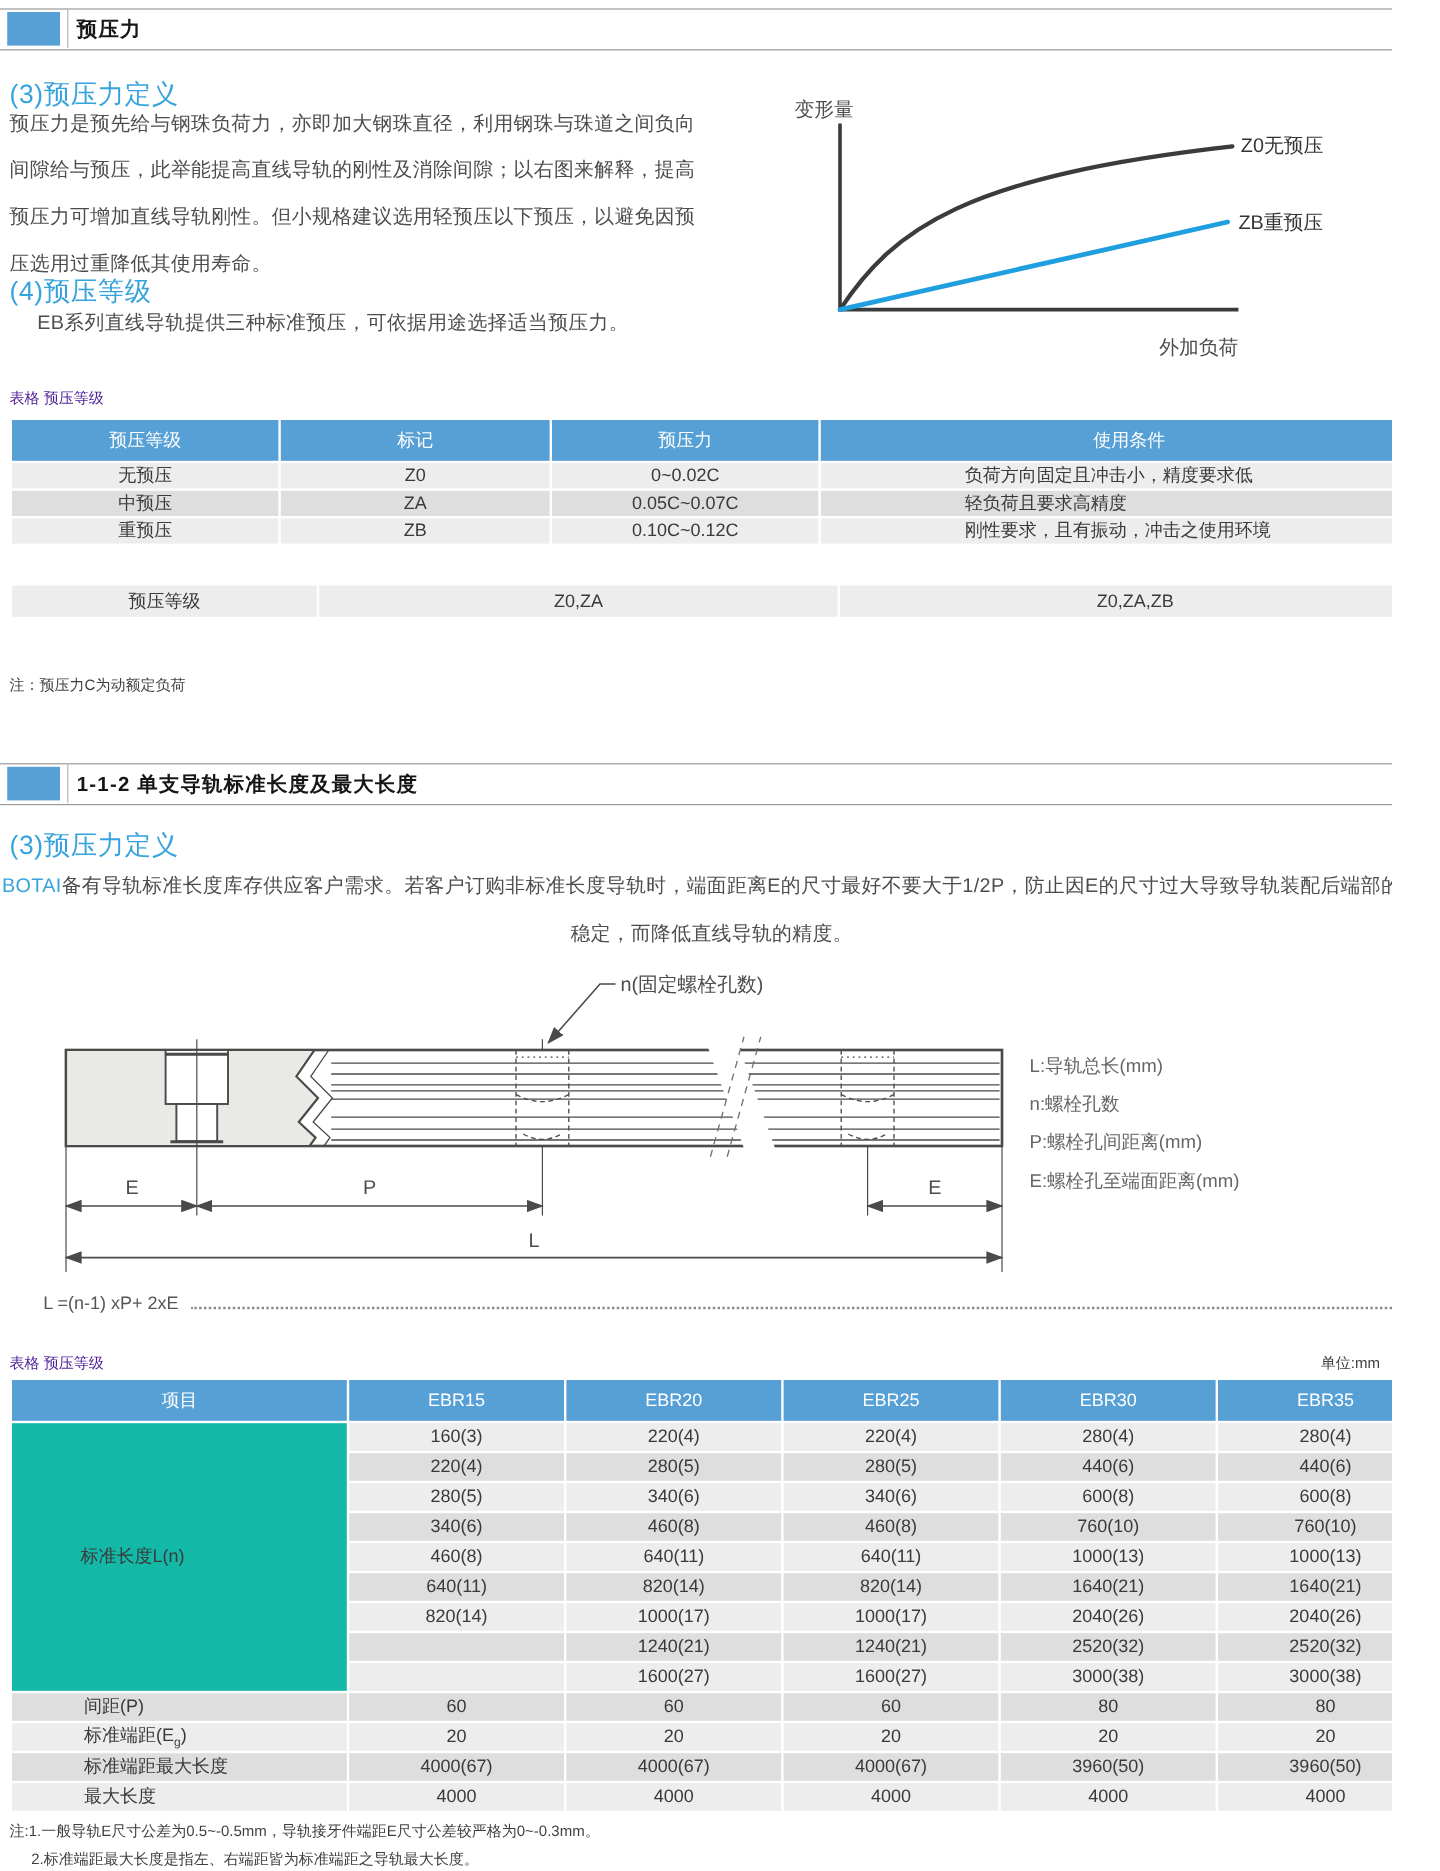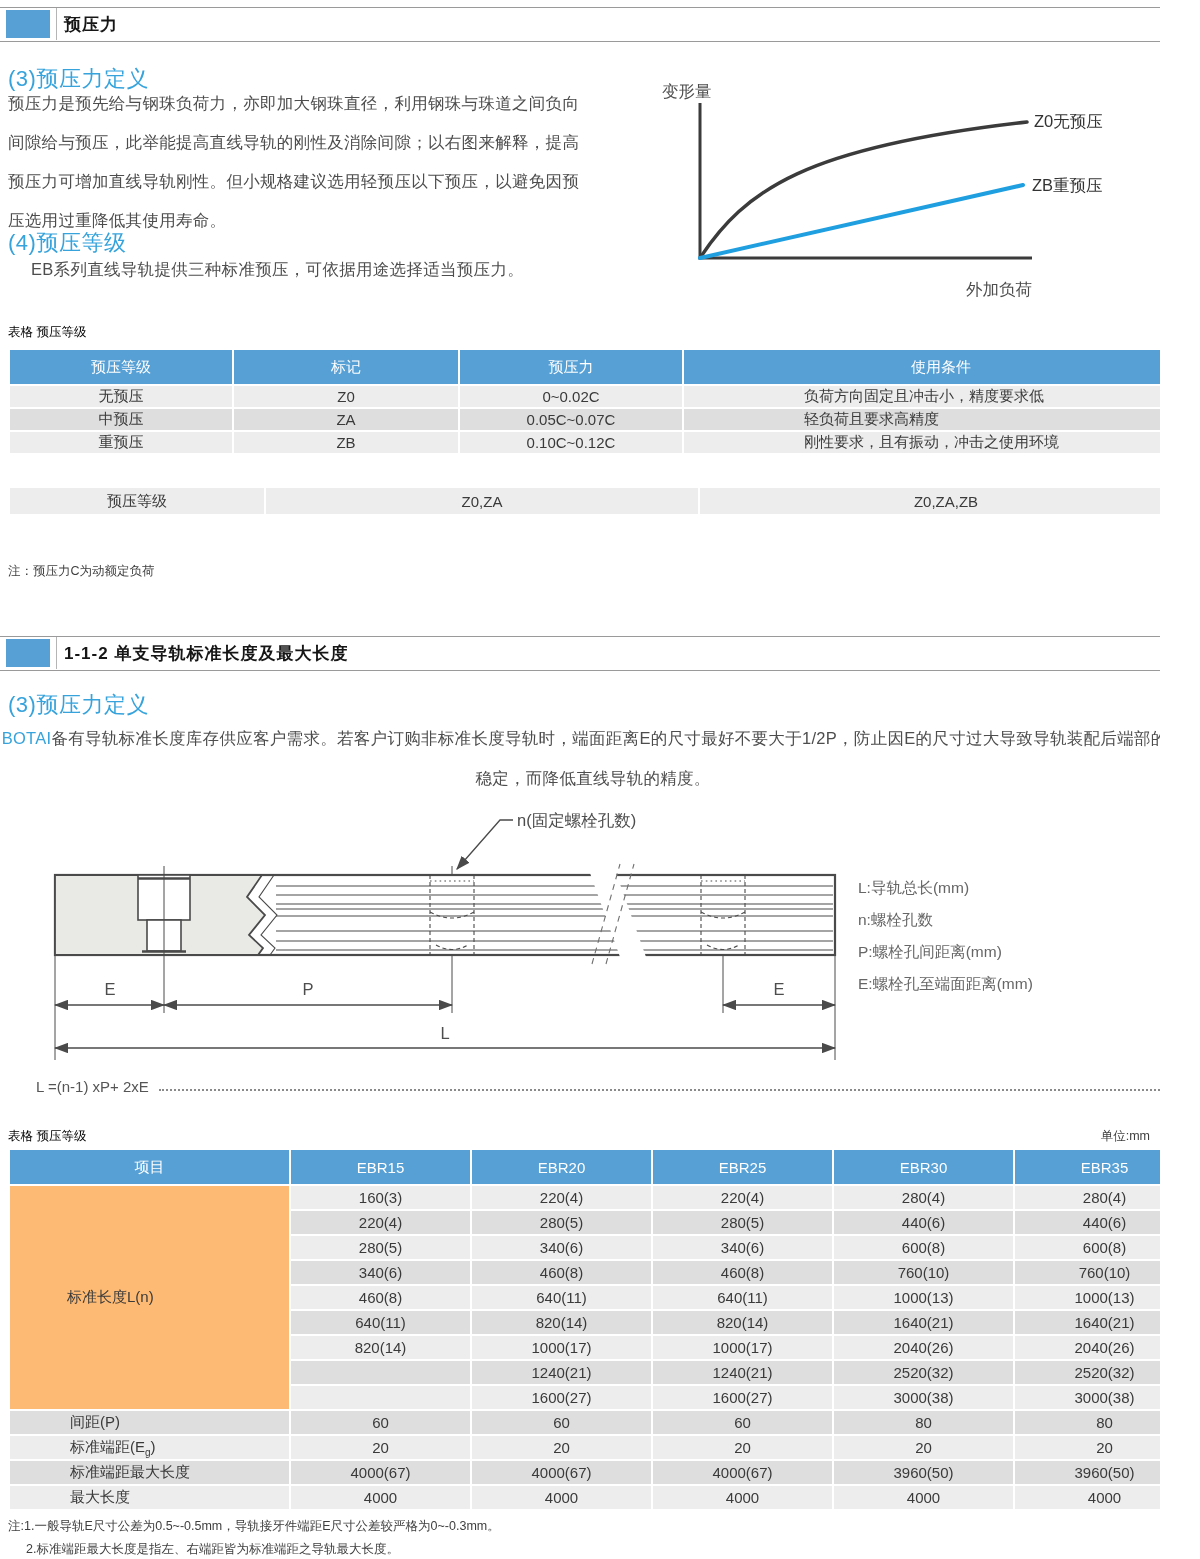--- a/index.html
+++ b/index.html
@@ -8,32 +8,32 @@
   
   .section-bar{position:absolute;left:0;width:1200px;height:33px;
         border-top:1px solid #9a9a9a;border-bottom:1px solid #9a9a9a;background:#fff;}
   .section-bar .sq{position:absolute;left:6px;top:2px;width:44px;height:28px;background:#57a0d6;}
   .section-bar .vline{position:absolute;left:56px;top:0;width:1px;height:32px;background:#b5b5b5;}
   .section-bar .bar-title{position:absolute;left:64px;top:5px;font-size:17px;font-weight:bold;color:#161616;letter-spacing:1px;}
   
   .blue-head{position:absolute;font-size:22px;color:#36a3dc;letter-spacing:0.5px;}
   .body-text{position:absolute;font-size:16.5px;line-height:39px;color:#4d4d4d;letter-spacing:0.3px;}
   .brand{color:#36a3dc;}
-  .caption{position:absolute;font-size:12.5px;color:#000000;}
+  .caption{position:absolute;font-size:12.5px;color:#4c1d95;}
   .note-text{position:absolute;font-size:12.5px;color:#3f3f3f;}
   
   table{position:absolute;border-collapse:separate;border-spacing:2px;table-layout:fixed;width:1184px;left:8px;}
   th{background:#57a0d6;color:#fff;font-weight:normal;font-size:15px;height:34px;text-align:center;padding:0;}
   td{background:#ededed;font-size:15px;color:#3a3a3a;text-align:center;padding:0;}
   tr.dark td{background:#dedede;}
   .t1 td{height:21px;}
   .t1 td.cond{text-align:left;padding-left:120px;}
   .t2 td{height:26px;}
   .bigt td{height:23px;}
-  .bigt td.span-cell{background:#fdba74;text-align:left;padding-left:57px;vertical-align:middle;}
+  .bigt td.span-cell{background:#14b8a6;text-align:left;padding-left:57px;vertical-align:middle;}
   .bigt td.rlabel{text-align:left;padding-left:60px;}
   sub{font-size:10px;}
   
   .eq-row{position:absolute;left:8px;top:1078px;width:1184px;display:flex;align-items:flex-end;font-size:15px;color:#555;margin-left:28px;}
   .eq-dots{flex:1;border-bottom:2px dotted #8a8a8a;margin:0 10px 4px 10px;height:1px;}
   .unit-label{position:absolute;right:10px;font-size:12.5px;color:#3f3f3f;}
   svg{position:absolute;}
   svg text{font-family:"Liberation Sans","DejaVu Sans",sans-serif;}
 </style>
 </head>

